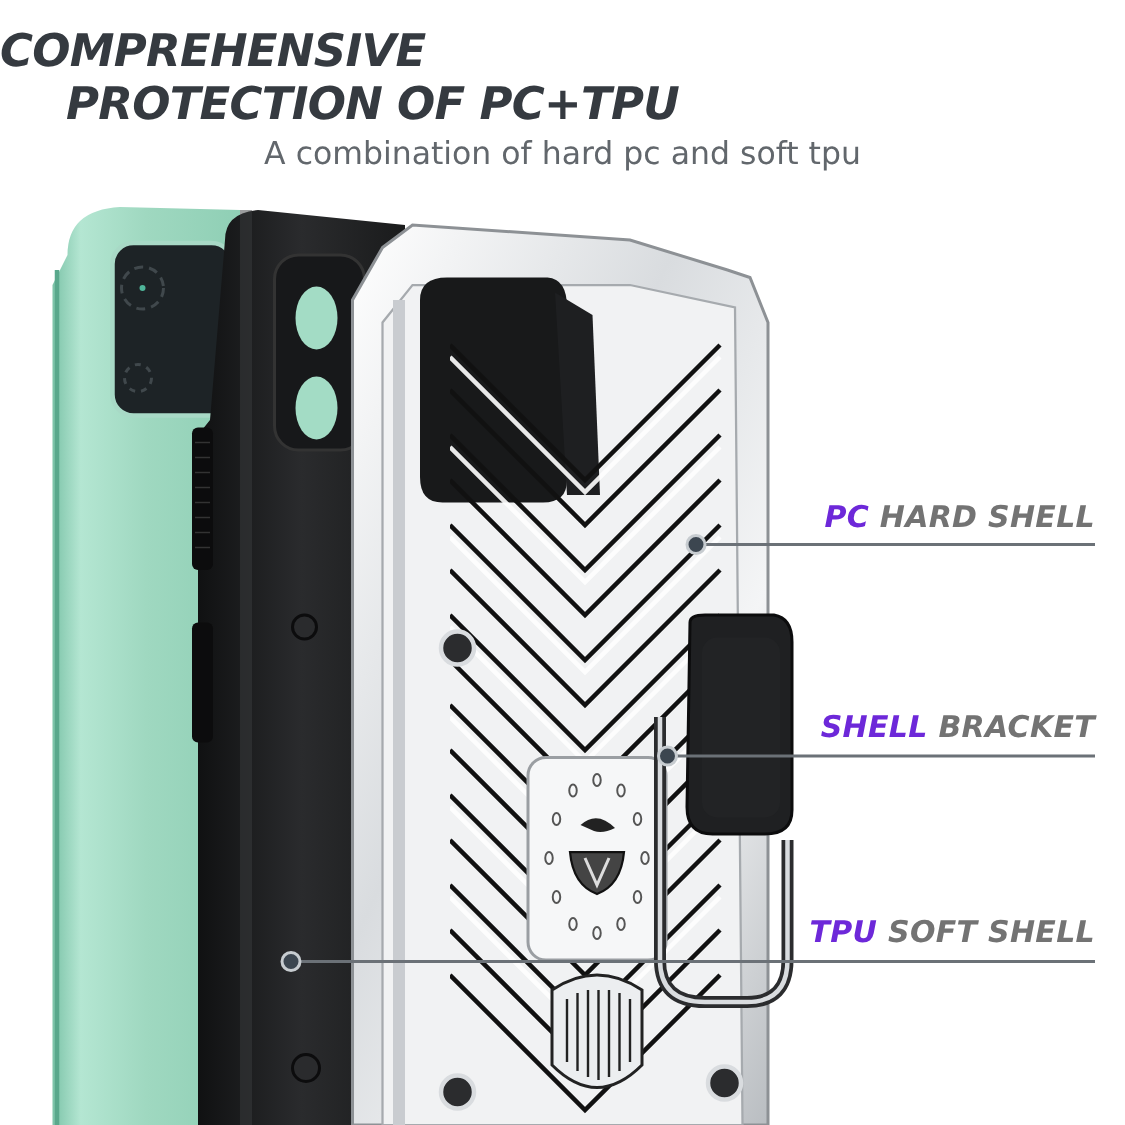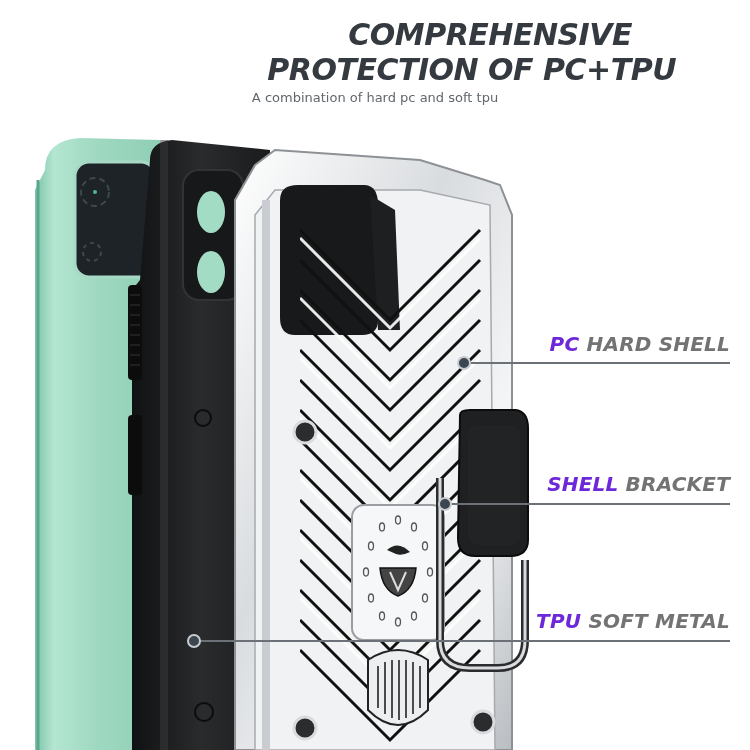--- a/index.html
+++ b/index.html
@@ -1,20 +1,20 @@
 <!DOCTYPE html>
 <html><head>
   <meta charset="utf-8">
   <style>
     html, body { margin: 0; padding: 0; }
     body { width: 750px; height: 750px; background: #ffffff; position: relative; overflow: hidden; font-family: "DejaVu Sans", sans-serif; }
-    .headline { position: absolute; left: 0; width: 632px; text-align: right; color: #353a40; font-weight: bold; font-style: italic; font-size: 30px; letter-spacing: -0.5px; line-height: 34px; }
+    .headline { position: absolute; left: 0; width: 632px; text-align: left; color: #353a40; font-weight: bold; font-style: italic; font-size: 30px; letter-spacing: -0.5px; line-height: 34px; }
     .hl1 { top: 18px; }
     .hl2 { top: 53px; margin-left: 44px; }
-    .subline { position: absolute; top: 90px; left: 0; width: 750px; text-align: center; color: #62676c; font-size: 13px; }
+    .subline { position: absolute; top: 90px; left: 0; width: 750px; text-align: center; color: #62676c; font-size: 21px; }
     .scene { position: absolute; left: 0; top: 0; width: 750px; height: 750px; }
     .label { position: absolute; right: 20px; font-weight: bold; font-style: italic; font-size: 20px; letter-spacing: 0.2px; white-space: nowrap; }
     .label .k1 { color: #6d28d9; }
     .label .k2 { color: #737373; }
     .leader { position: absolute; height: 2px; background: #6b7177; }
     .dot { position: absolute; width: 14px; height: 14px; border-radius: 50%; background: #3c4650; border: 2px solid #c7ccd0; box-sizing: border-box; }
   </style>
 </head>
 <body>
 
@@ -171,14 +171,14 @@
 <div class="dot" style="left:438px; top:497px;"></div>
 <div class="label" style="top:472px;">
   <span class="k1">SHELL</span>
   <span class="k2">BRACKET</span>
 </div>
 
 <div class="leader" style="left:196px; top:640px; width:534px;"></div>
 <div class="dot" style="left:187px; top:634px;"></div>
 <div class="label" style="top:609px;">
   <span class="k1">TPU</span>
-  <span class="k2">SOFT METAL</span>
+  <span class="k2">SOFT SHELL</span>
 </div>
 
 </body></html>

